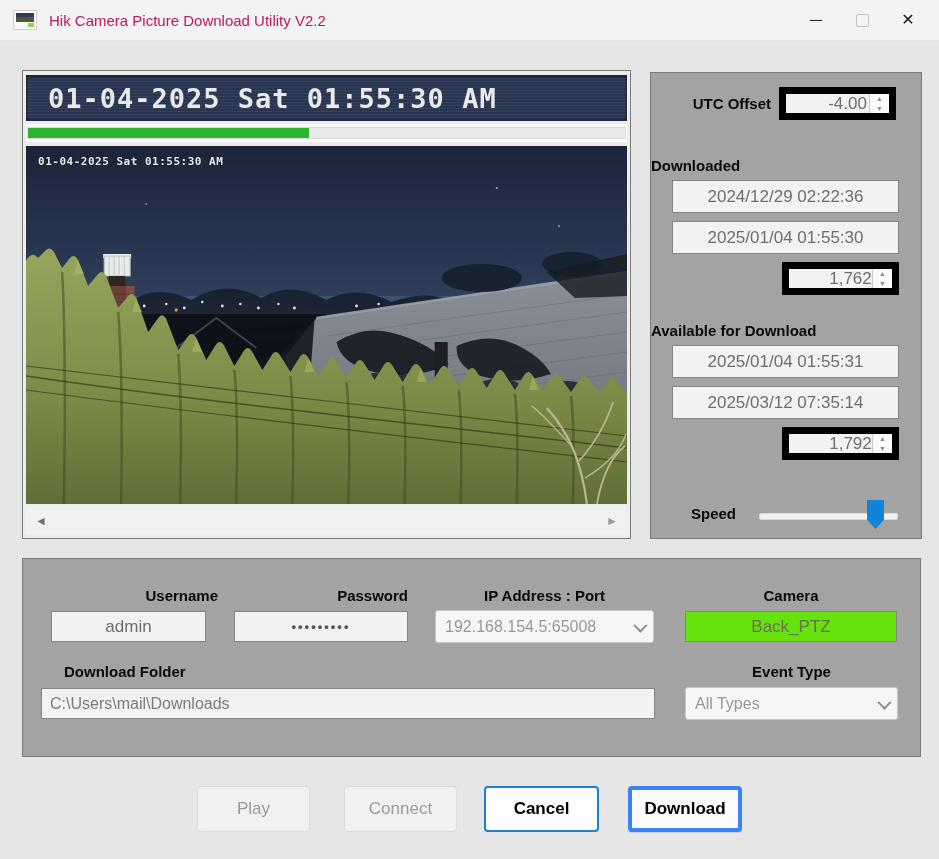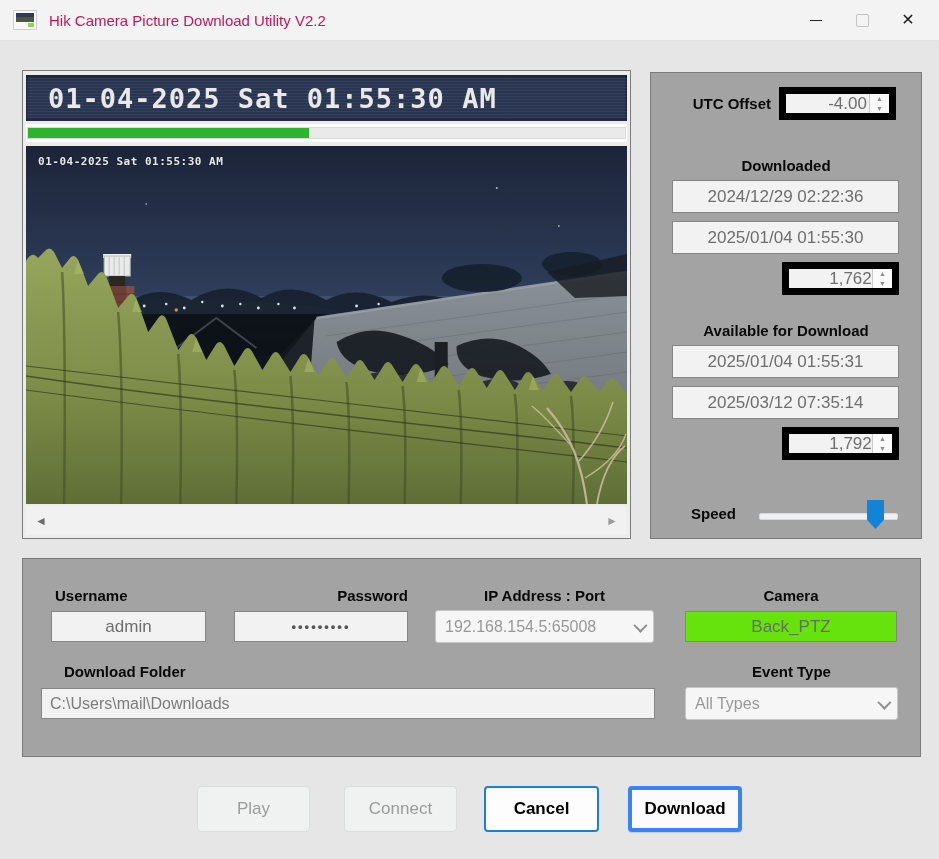--- a/index.html
+++ b/index.html
@@ -39,21 +39,21 @@
   .sb-arrow{font-size:12px;color:#6d6d6d;line-height:1;}
   .sb-arrow.right{color:#9a9a9a;}
 
   
   .lbl{position:absolute;font-weight:bold;font-size:15px;color:#090909;}
   .fieldbox{position:absolute;border:1px solid #858585;background:#f2f2f2;color:#6e6e6e;font-size:17px;display:flex;align-items:center;justify-content:center;box-sizing:border-box;}
   .spinbox{position:absolute;border:7px solid #000000;background:#f2f2f2;display:flex;box-sizing:border-box;padding-left:40px;}
   .spin-value{flex:1;display:flex;align-items:center;justify-content:center;color:#6e6e6e;font-size:17px;}
   .spin-col{width:19px;border-left:1px solid #cccccc;background:#fafafa;display:flex;flex-direction:column;}
   .spin-btn{flex:1;display:flex;align-items:center;justify-content:center;font-size:7px;color:#8b8b8b;}
-  .hdr{position:absolute;left:0;right:0;text-align:center;font-weight:bold;font-size:15px;color:#090909;}
+  .hdr{position:absolute;left:0;right:0;font-weight:bold;font-size:15px;color:#090909;}
   .combo{position:absolute;border:1px solid #c6c6c6;border-radius:3px;background:#f6f6f6;color:#989898;font-size:16px;display:flex;align-items:center;justify-content:space-between;padding:0 9px;box-sizing:border-box;}
   .chevron{width:8px;height:8px;border-right:2px solid #8f8f8f;border-bottom:2px solid #8f8f8f;transform:rotate(45deg) translateY(-2px);}
 
   
   .slider-track{position:absolute;left:108px;top:440px;width:137px;height:5px;background:#eef0f1;border:1px solid #d9d9d9;border-radius:2px;}
   .slider-thumb{position:absolute;left:216px;top:427px;width:17px;height:29px;background:#1184d8;clip-path:polygon(0 0,100% 0,100% 68%,50% 100%,0 68%);}
 
   
   .btn{position:absolute;top:786px;height:46px;border-radius:4px;display:flex;align-items:center;justify-content:center;font-size:17px;box-sizing:border-box;}
   .btn.disabled{background:#f0f1f1;border:1px solid #dadcdd;color:#9b9b9b;}
@@ -264,21 +264,21 @@
         <div class="spin-btn">▼</div>
       </div>
     </div>
 
     <div class="lbl" style="left:40px;top:432px;">Speed</div>
     <div class="slider-track"></div>
     <div class="slider-thumb"></div>
   </div>
 
   <div class="panel form-panel">
-    <div class="lbl" style="left:32px;width:155px;top:28px;text-align:left;">Username</div>
+    <div class="lbl" style="left:40px;width:155px;top:28px;text-align:right;">Username</div>
     <div class="fieldbox" style="left:28px;top:52px;width:155px;height:31px;">admin</div>
 
     <div class="lbl" style="left:211px;width:174px;top:28px;text-align:right;">Password</div>
     <div class="fieldbox pw" style="left:211px;top:52px;width:174px;height:31px;">•••••••••</div>
 
     <div class="lbl" style="left:412px;width:219px;top:28px;text-align:center;">IP Address : Port</div>
     <div class="combo" style="left:412px;top:51px;width:219px;height:33px;">
       <span>192.168.154.5:65008</span>
       <span class="chevron"></span>
     </div>

